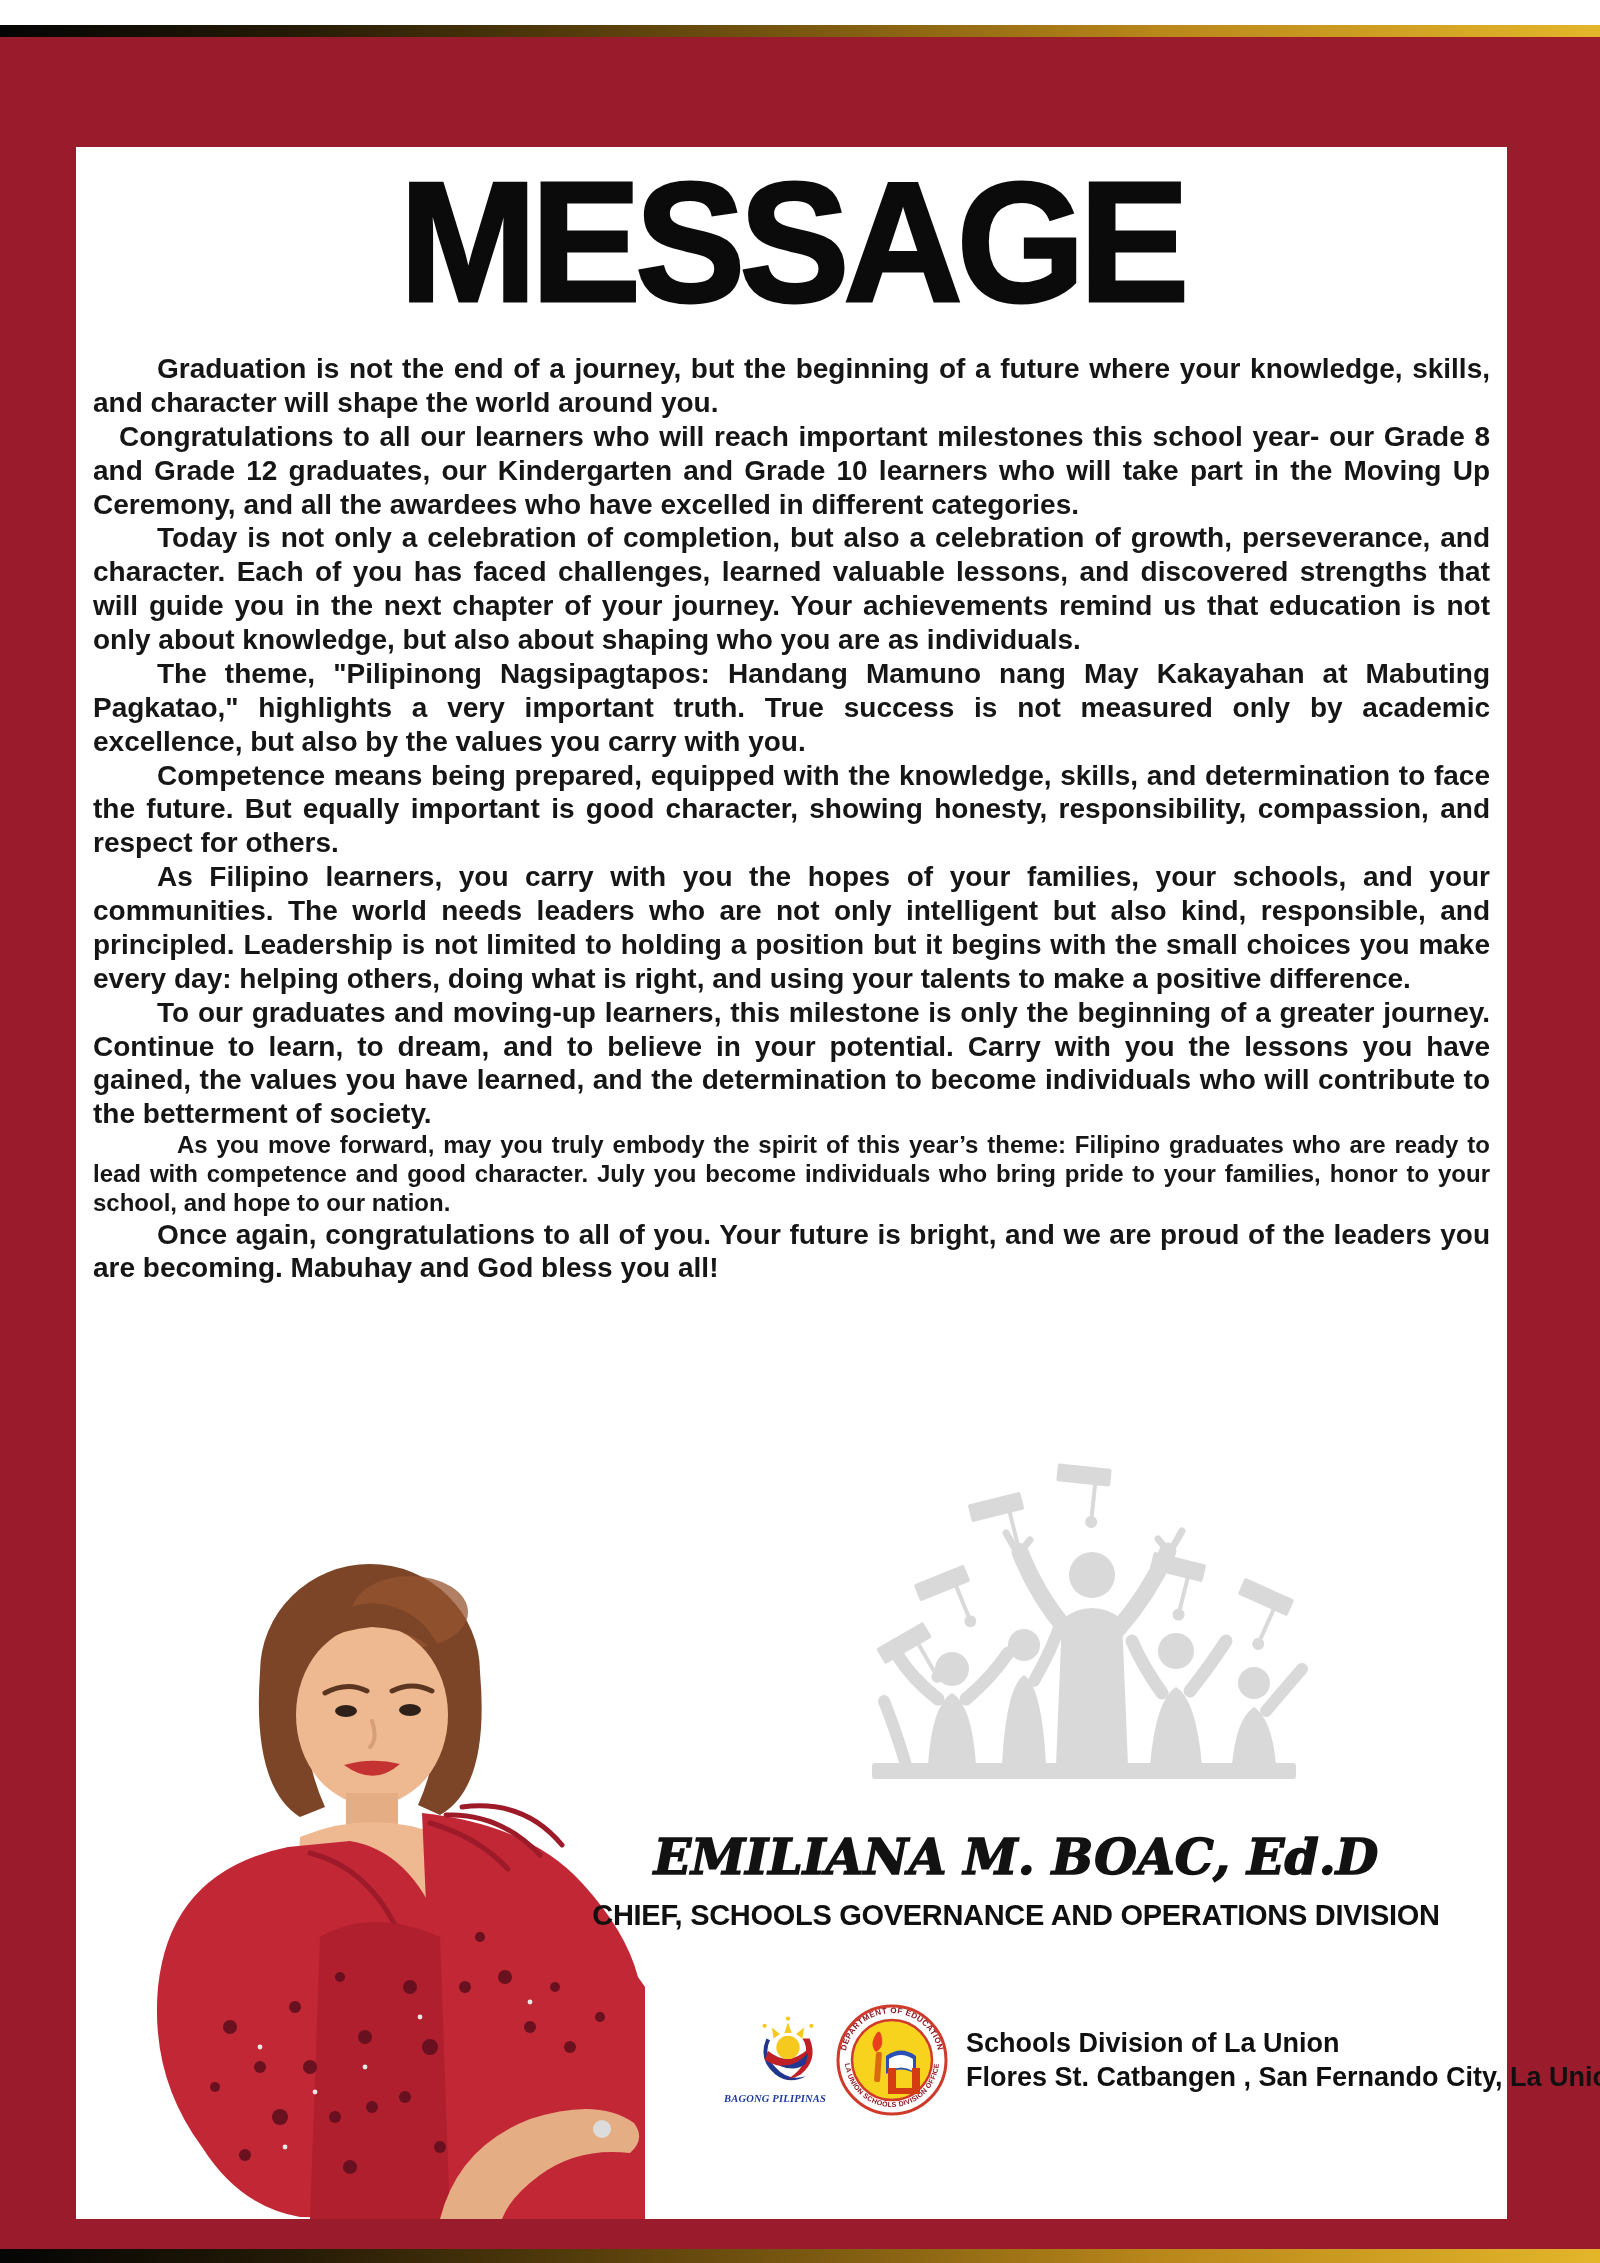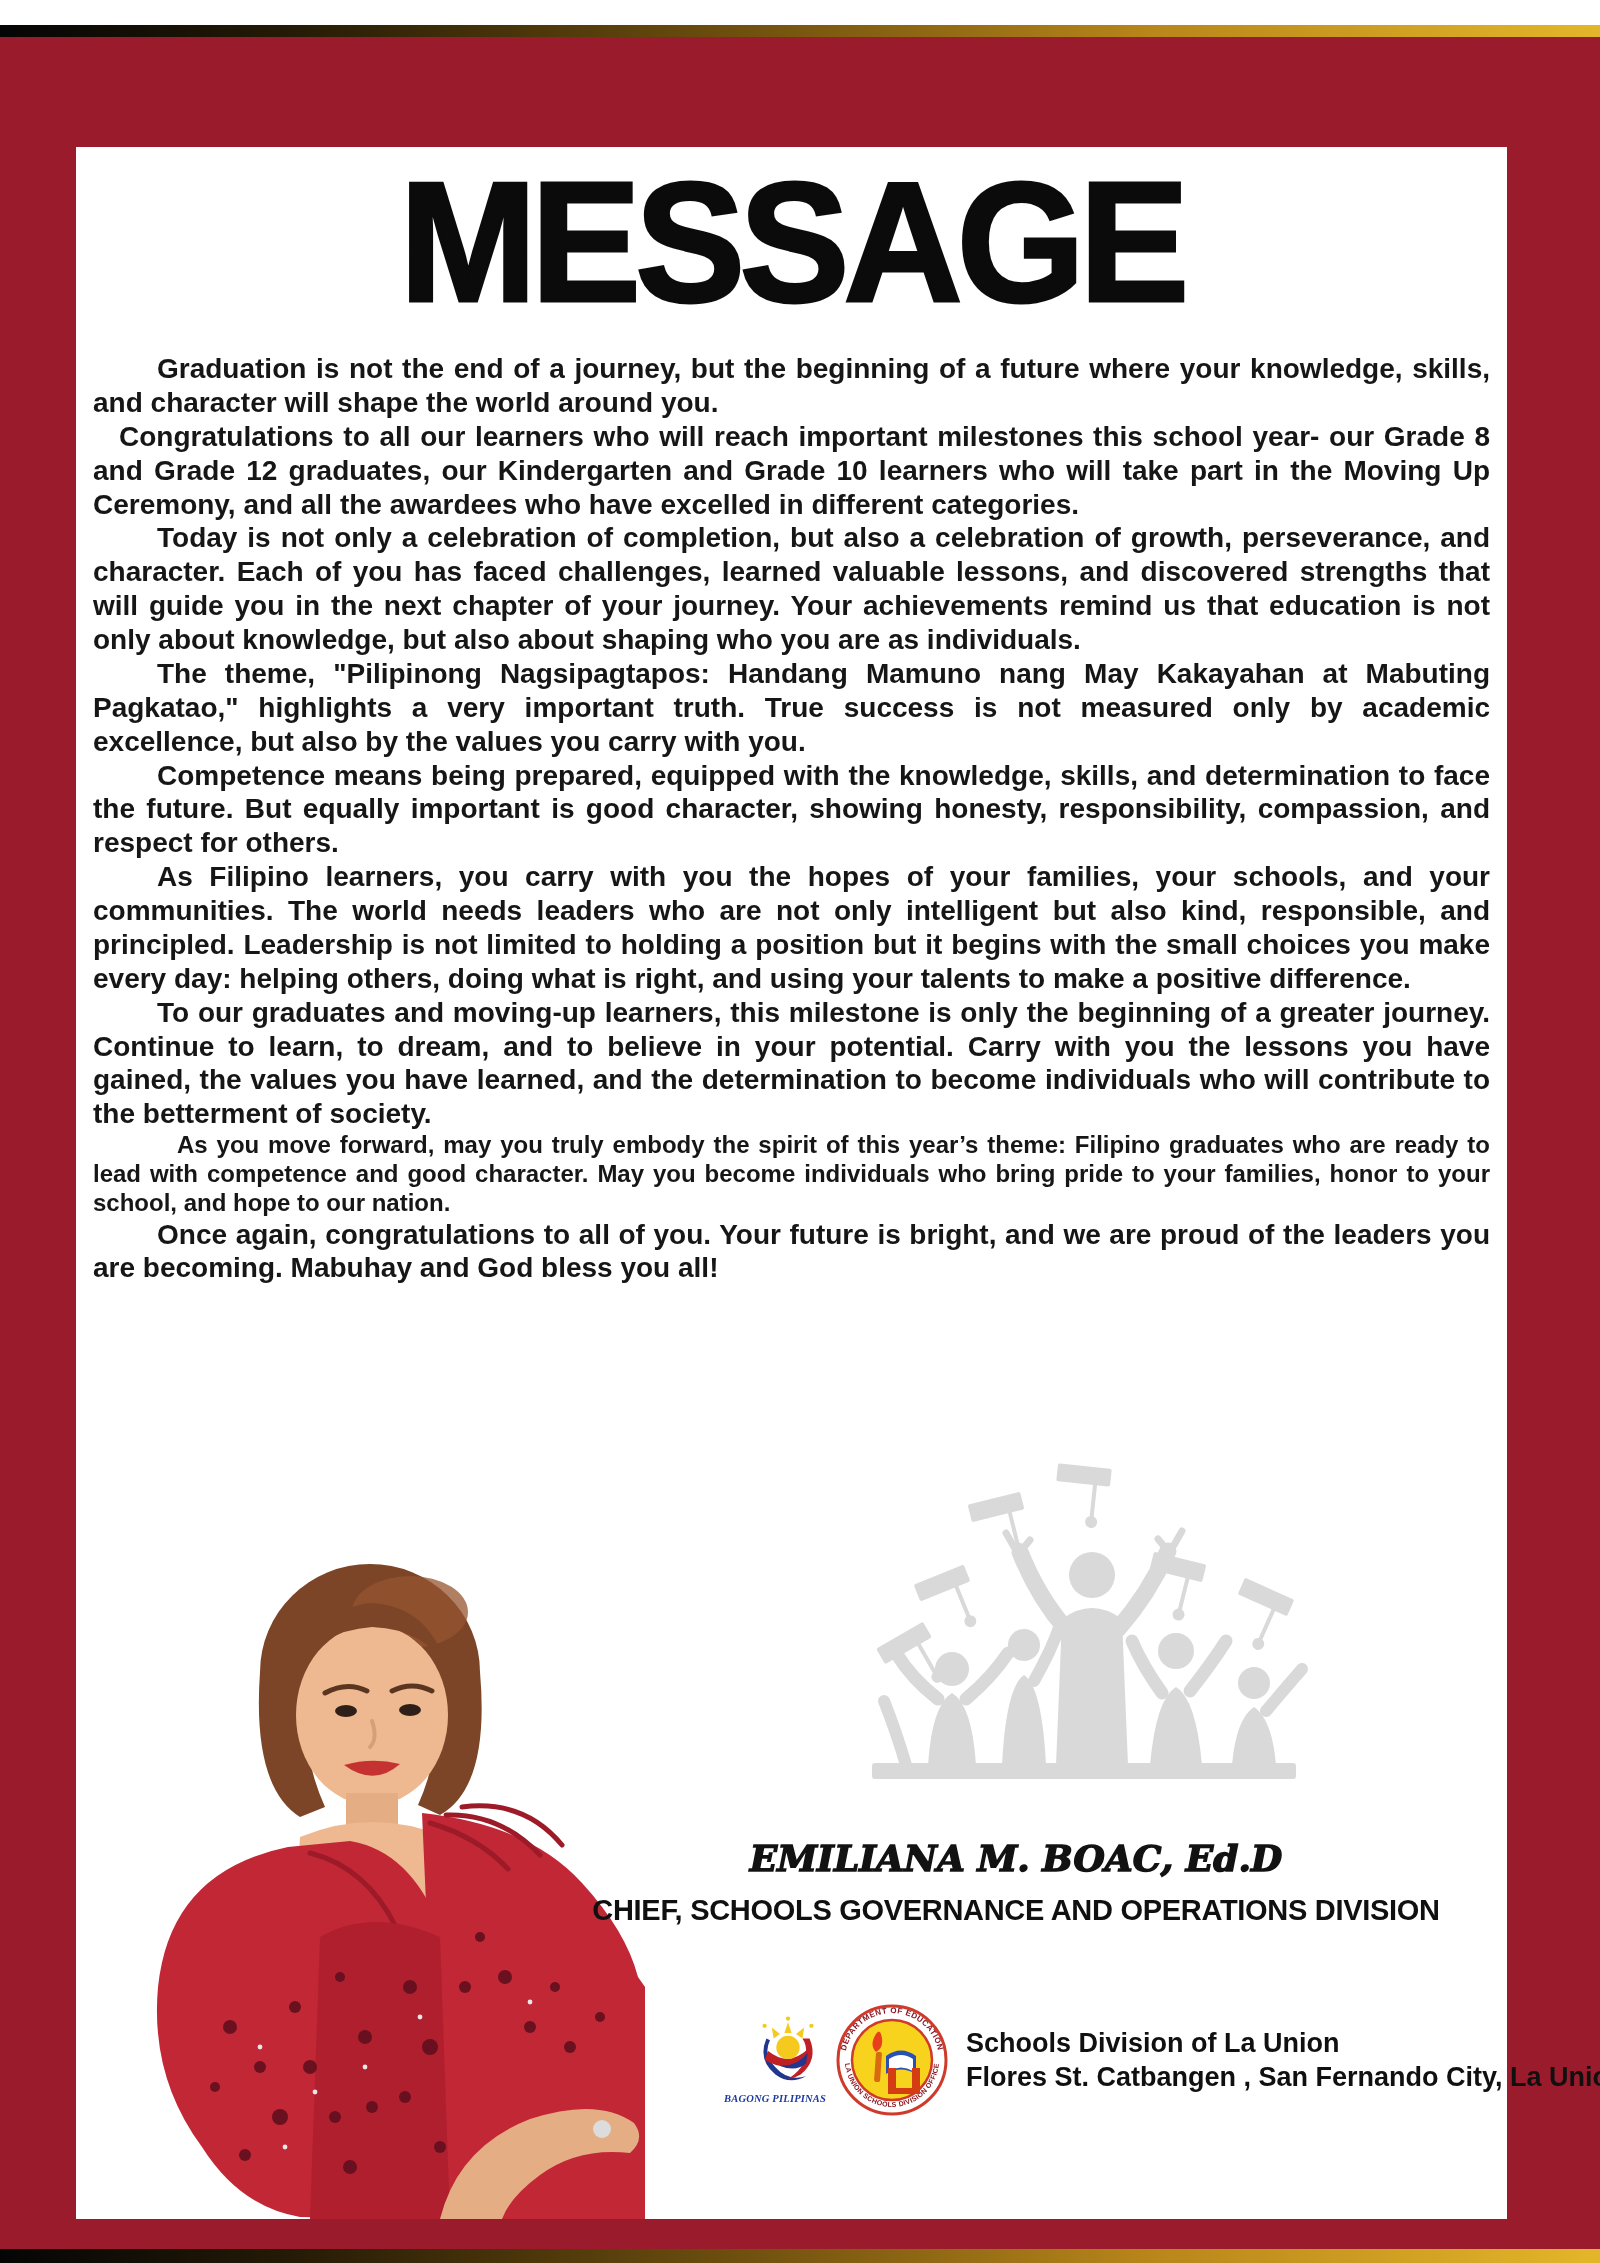--- a/index.html
+++ b/index.html
@@ -35,23 +35,23 @@
   }
   .body-text p{margin:0;text-indent:64px;}
   .body-text p.indent-small{text-indent:26px;}
   .body-text p.small{font-size:24px;line-height:1.2;text-indent:84px;}
   .watermark{position:absolute;left:770px;top:1300px;width:484px;height:345px;}
   .portrait{position:absolute;left:34px;bottom:0;width:535px;height:712px;}
   .signature{position:absolute;left:420px;top:1685px;width:1040px;text-align:center;}
   .sig-name{
     font-family:"DejaVu Serif","Liberation Serif",serif;
     font-style:italic;font-weight:bold;
-    font-size:36px;color:#121212;line-height:1.05;
+    font-size:49px;color:#121212;line-height:1.05;
     -webkit-text-stroke:1.5px #121212;
-    margin:8px 0 16px 0;white-space:nowrap;
+    margin:0 0 16px 0;white-space:nowrap;
   }
   .sig-pos{
     font-size:29px;font-weight:bold;color:#101010;
     letter-spacing:-0.3px;margin:0;white-space:nowrap;
   }
   .footer-row{
     position:absolute;left:648px;top:1855px;height:115px;
     display:flex;align-items:center;gap:12px;
   }
   .bagong{width:100px;text-align:right;font-family:Liberation Serif, serif;}
@@ -73,21 +73,21 @@
   <h1 class="doc-title">MESSAGE</h1>
 
   <div class="body-text">
     <p>Graduation is not the end of a journey, but the beginning of a future where your knowledge, skills, and character will shape the world around you.</p>
     <p class="indent-small">Congratulations to all our learners who will reach important milestones this school year- our Grade 8 and Grade 12 graduates, our Kindergarten and Grade 10 learners who will take part in the Moving Up Ceremony, and all the awardees who have excelled in different categories.</p>
     <p>Today is not only a celebration of completion, but also a celebration of growth, perseverance, and character. Each of you has faced challenges, learned valuable lessons, and discovered strengths that will guide you in the next chapter of your journey. Your achievements remind us that education is not only about knowledge, but also about shaping who you are as individuals.</p>
     <p>The theme, "Pilipinong Nagsipagtapos: Handang Mamuno nang May Kakayahan at Mabuting Pagkatao," highlights a very important truth. True success is not measured only by academic excellence, but also by the values you carry with you.</p>
     <p>Competence means being prepared, equipped with the knowledge, skills, and determination to face the future. But equally important is good character, showing honesty, responsibility, compassion, and respect for others.</p>
     <p>As Filipino learners, you carry with you the hopes of your families, your schools, and your communities. The world needs leaders who are not only intelligent but also kind, responsible, and principled. Leadership is not limited to holding a position but it begins with the small choices you make every day: helping others, doing what is right, and using your talents to make a positive difference.</p>
     <p>To our graduates and moving-up learners, this milestone is only the beginning of a greater journey. Continue to learn, to dream, and to believe in your potential. Carry with you the lessons you have gained, the values you have learned, and the determination to become individuals who will contribute to the betterment of society.</p>
-    <p class="small">As you move forward, may you truly embody the spirit of this year’s theme: Filipino graduates who are ready to lead with competence and good character. May you become individuals who bring pride to your families, honor to your school, and hope to our nation.</p>
+    <p class="small">As you move forward, may you truly embody the spirit of this year’s theme: Filipino graduates who are ready to lead with competence and good character. July you become individuals who bring pride to your families, honor to your school, and hope to our nation.</p>
     <p>Once again, congratulations to all of you. Your future is bright, and we are proud of the leaders you are becoming. Mabuhay and God bless you all!</p>
   </div>
 
   <svg class="watermark" viewBox="0 0 484 345">
     <g stroke="#d9d9d9" fill="#d9d9d9" stroke-linecap="round">
       <rect x="26" y="316" width="424" height="16" rx="3" stroke="none"></rect>
 
       <g transform="translate(150,60) rotate(-14)">
           <rect x="-27" y="-9" width="54" height="18" rx="2" stroke="none"></rect>
           <line x1="12" y1="8" x2="12" y2="40" stroke-width="4"></line>

